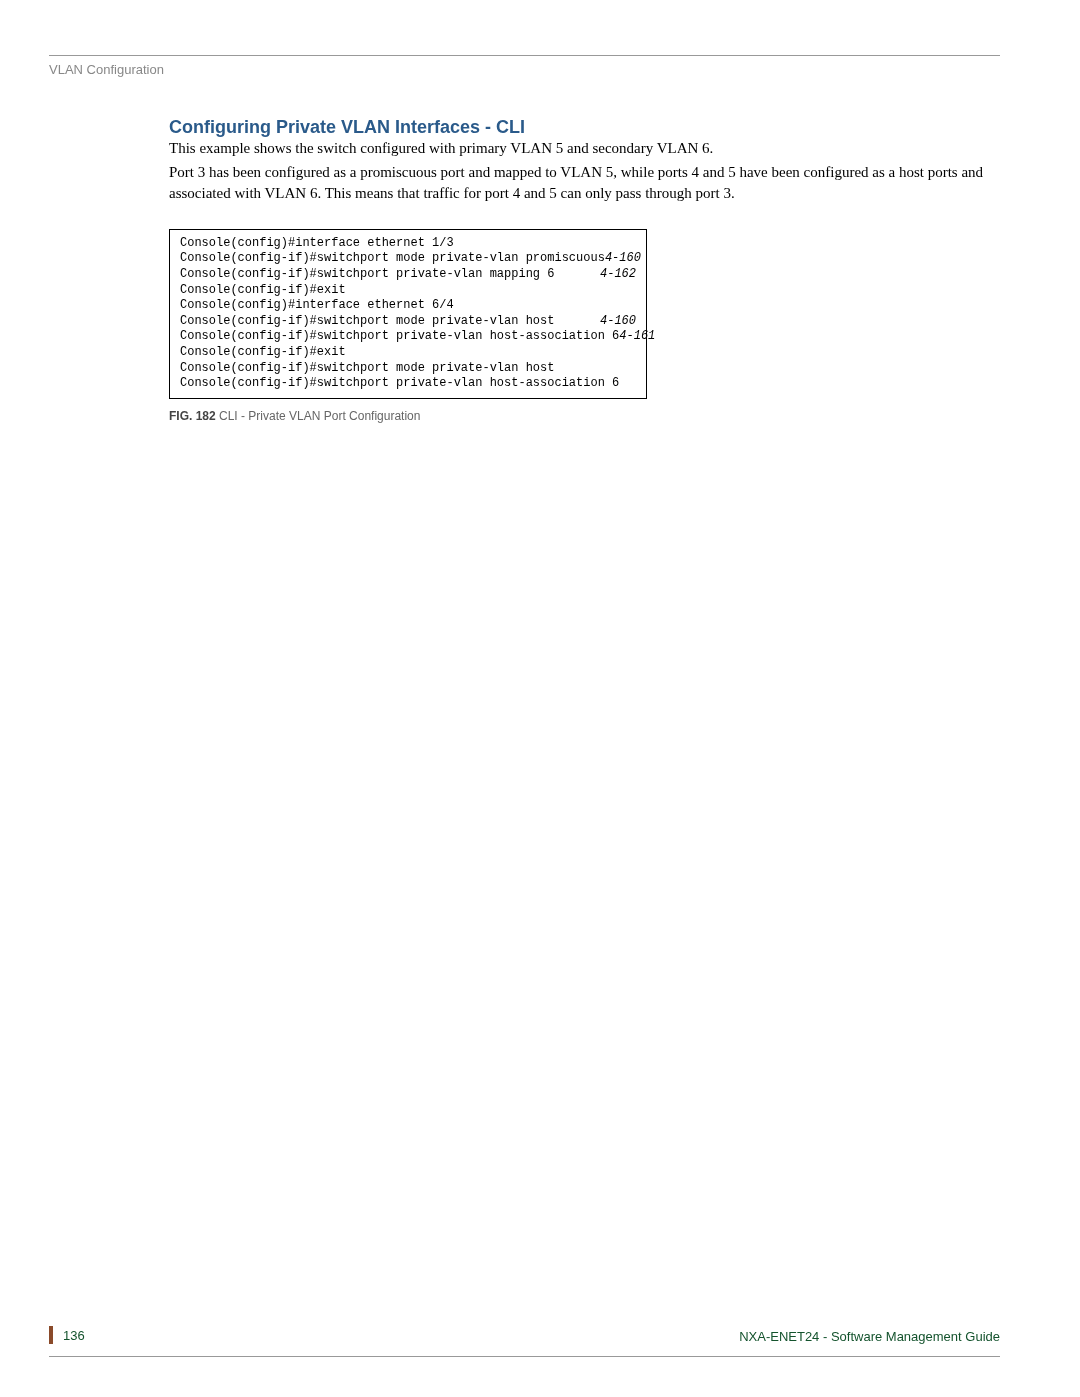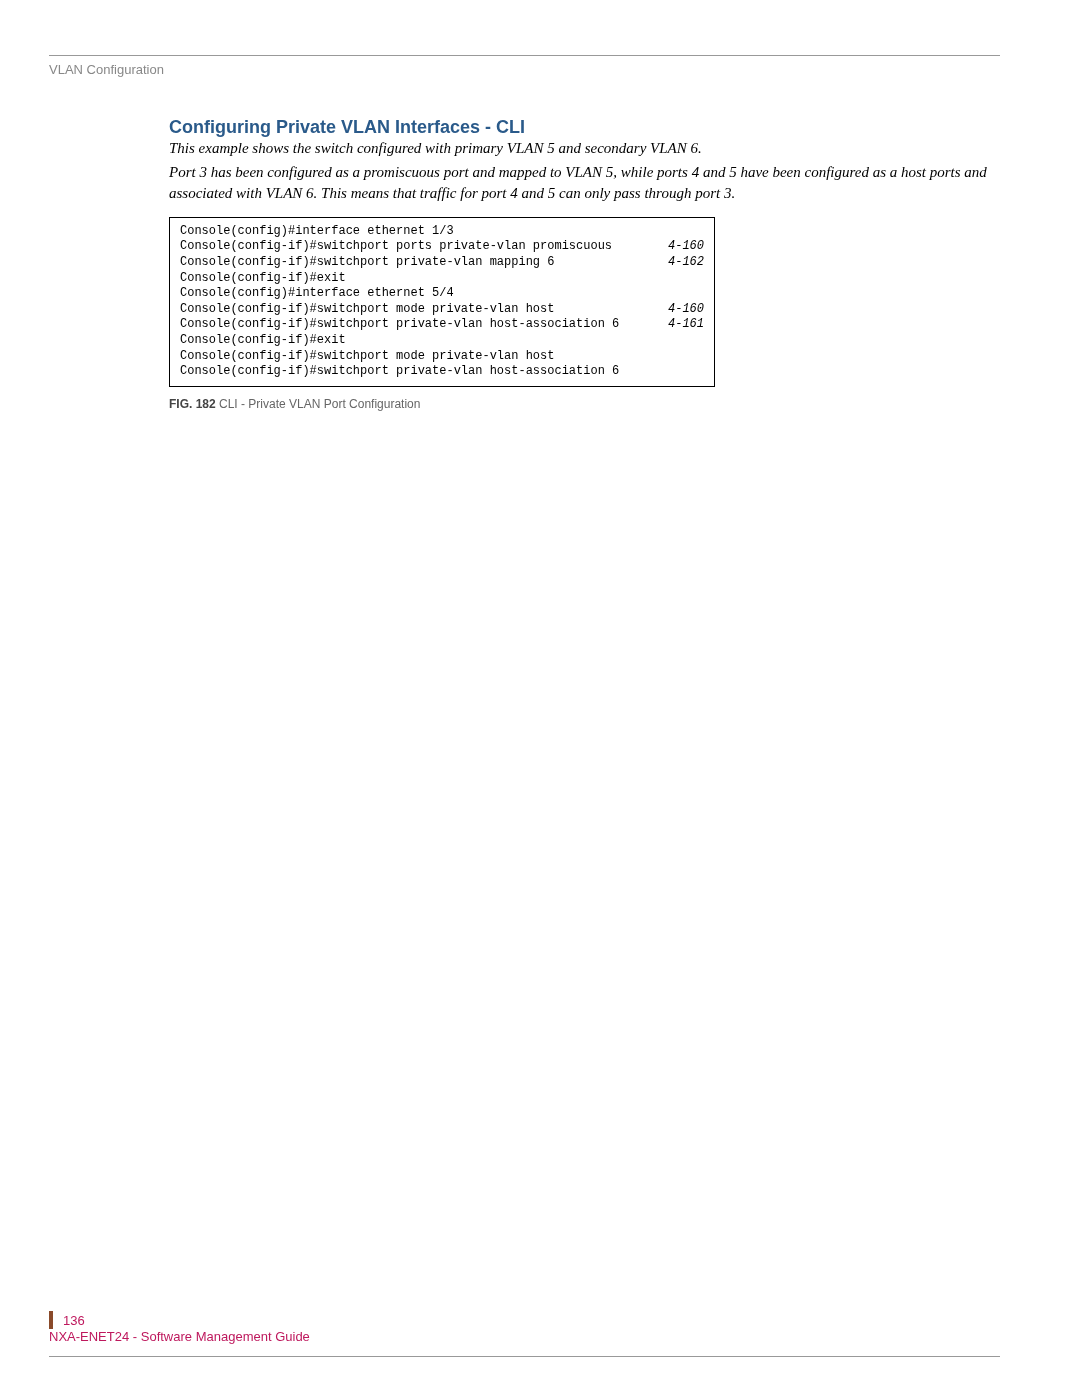--- a/index.html
+++ b/index.html
@@ -38,30 +38,29 @@
       font-family: Arial, Helvetica, sans-serif;
       font-size: 18px;
       font-weight: bold;
       color: #2a5a8a;
     }
     .body-para {
       font-size: 15px;
       color: #000;
       line-height: 1.35;
       margin-bottom: 4px;
-      font-style: italic;
     }
     .cli-box {
       border: 1px solid #000;
       padding: 6px 10px;
-      margin-top: 14px;
+      margin-top: 26px;
       font-family: 'Courier New', monospace;
       font-size: 12px;
       line-height: 1.3;
-      width: 546px;
+      width: 478px;
     }
     .cli-line {
       display: flex;
       justify-content: space-between;
       white-space: pre;
     }
     .cli-cmd {
       white-space: pre;
     }
     .cli-ref {
@@ -74,26 +73,26 @@
       color: #666;
       margin-top: 10px;
     }
     .figure-caption .fig-label {
       font-weight: bold;
       color: #444;
     }
     .footer {
       display: flex;
       justify-content: space-between;
+      align-items: flex-end;
       font-family: Arial, Helvetica, sans-serif;
       font-size: 13px;
-      color: #be185d;
+      color: #14532d;
       margin-top: auto;
       padding-bottom: 8px;
-      flex-direction: column;
     }
     .footer-left {
       display: flex;
       align-items: center;
     }
     .footer-bar {
       width: 4px;
       height: 18px;
       background: #8a4a2a;
       margin-right: 10px;
@@ -110,24 +109,24 @@
   <div class="header-line"></div>
   <div class="header-text">VLAN Configuration</div>
 
   <div class="content">
     <div class="section-heading">Configuring Private VLAN Interfaces - CLI</div>
     <div class="body-para">This example shows the switch configured with primary VLAN 5 and secondary VLAN 6.</div>
     <div class="body-para">Port 3 has been configured as a promiscuous port and mapped to VLAN 5, while ports 4 and 5 have been configured as a host ports and associated with VLAN 6. This means that traffic for port 4 and 5 can only pass through port 3.</div>
 
     <div class="cli-box">
       <div class="cli-line"><span class="cli-cmd">Console(config)#interface ethernet 1/3</span><span class="cli-ref"></span></div>
-      <div class="cli-line"><span class="cli-cmd">Console(config-if)#switchport ports private-vlan promiscuous</span><span class="cli-ref">4-160</span></div>
+      <div class="cli-line"><span class="cli-cmd">Console(config-if)#switchport mode private-vlan promiscuous</span><span class="cli-ref">4-160</span></div>
       <div class="cli-line"><span class="cli-cmd">Console(config-if)#switchport private-vlan mapping 6</span><span class="cli-ref">4-162</span></div>
       <div class="cli-line"><span class="cli-cmd">Console(config-if)#exit</span><span class="cli-ref"></span></div>
-      <div class="cli-line"><span class="cli-cmd">Console(config)#interface ethernet 5/4</span><span class="cli-ref"></span></div>
+      <div class="cli-line"><span class="cli-cmd">Console(config)#interface ethernet 6/4</span><span class="cli-ref"></span></div>
       <div class="cli-line"><span class="cli-cmd">Console(config-if)#switchport mode private-vlan host</span><span class="cli-ref">4-160</span></div>
       <div class="cli-line"><span class="cli-cmd">Console(config-if)#switchport private-vlan host-association 6</span><span class="cli-ref">4-161</span></div>
       <div class="cli-line"><span class="cli-cmd">Console(config-if)#exit</span><span class="cli-ref"></span></div>
       <div class="cli-line"><span class="cli-cmd">Console(config-if)#switchport mode private-vlan host</span><span class="cli-ref"></span></div>
       <div class="cli-line"><span class="cli-cmd">Console(config-if)#switchport private-vlan host-association 6</span><span class="cli-ref"></span></div>
     </div>
 
     <div class="figure-caption">
       <span class="fig-label">FIG. 182</span><span>  CLI - Private VLAN Port Configuration</span>
     </div>

